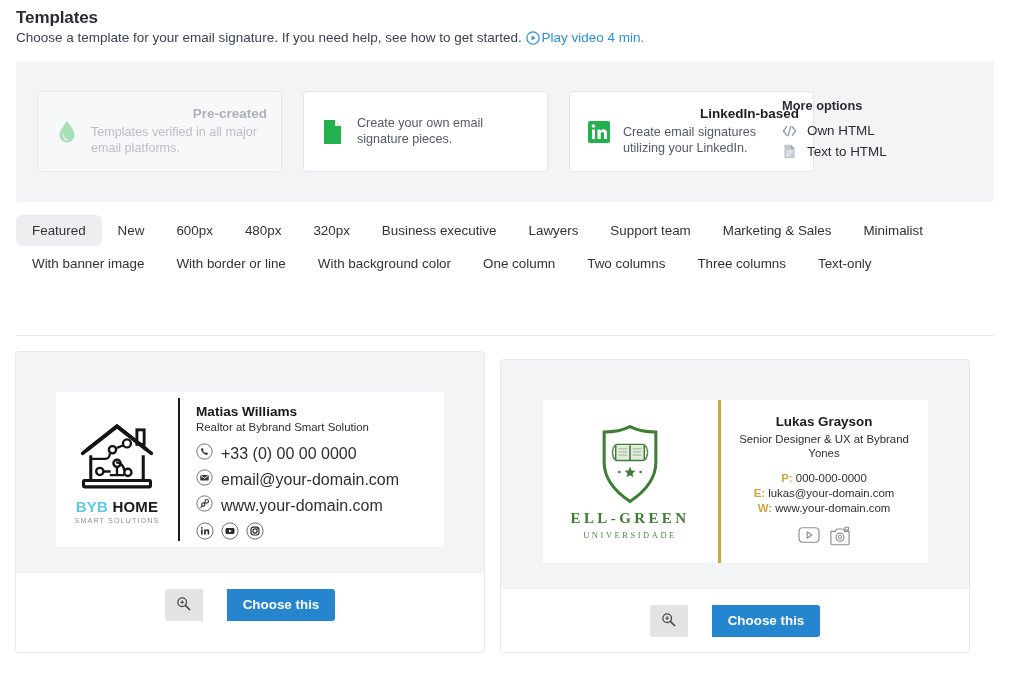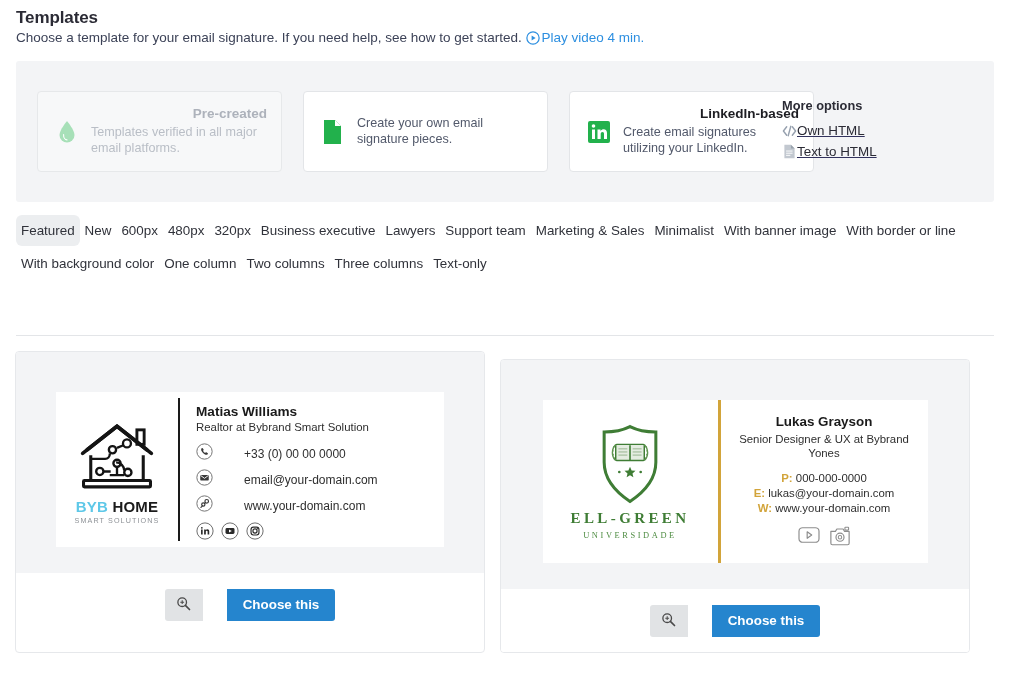--- a/index.html
+++ b/index.html
@@ -59,37 +59,36 @@
   .optcard.disabled .oc-title { color: #adb2bb; }
   .optcard.disabled .oc-desc { color: #b9bec6; }
 
   .more {
     position: absolute; left: 766px; top: 37px;
   }
   .more-title {
     font-size: 12.8px; font-weight: bold; color: #2b2b35; margin-bottom: 10px;
   }
   .more-row {
-    display: flex; align-items: center; margin-bottom: 6px;
+    display: flex; align-items: center; gap: 10px; margin-bottom: 6px;
     cursor: pointer;
-    text-decoration: underline;
   }
   .more-row .mr-ico { width: 15px; display: flex; justify-content: center; }
   .more-row .mr-label { font-size: 13.4px; color: #2b2b35; }
 
   
   .tabs {
     position: absolute; left: 16px; top: 215px;
     width: 980px;
     display: flex; flex-wrap: wrap;
     row-gap: 2px;
   }
   .tab {
     font-size: 13.4px; color: #30323a;
-    padding: 8px 5px; border-radius: 6px;
+    padding: 8px 16px; border-radius: 6px;
     white-space: nowrap; cursor: pointer;
   }
   .tab.active { background: #eceef0; }
 
   .divider {
     position: absolute; left: 16px; top: 335px; width: 978px;
     height: 1px; background: #e3e5e8;
   }
 
   
@@ -155,21 +154,21 @@
   .sig1-rule { width: 2px; background: #1a1a1a; margin: 6px 0; }
   .sig1-body { padding: 12px 0 0 16px; }
   .sig1-name {
     font-size: 13.6px; font-weight: bold; color: #1a1a1a;
     margin-bottom: 2px;
   }
   .sig1-role { font-size: 11.4px; color: #2e2e2e; margin-bottom: 10px; }
   .sig1-row {
     display: flex; align-items: center; gap: 8px; margin-bottom: 5px;
   }
-  .sig1-row .txt { font-size: 12px; color: #2e2e2e; margin-left: 23px; }
+  .sig1-row .txt { font-size: 16px; color: #2e2e2e; }
   .sig1-social { display: flex; gap: 7px; margin-top: 6px; }
 
   
   .sig2 {
     background: #ffffff; width: 385px; height: 163px;
     display: flex; align-items: stretch;
     font-family: "Liberation Sans", sans-serif;
   }
   .sig2-logo {
     width: 175px; display: flex; flex-direction: column;

